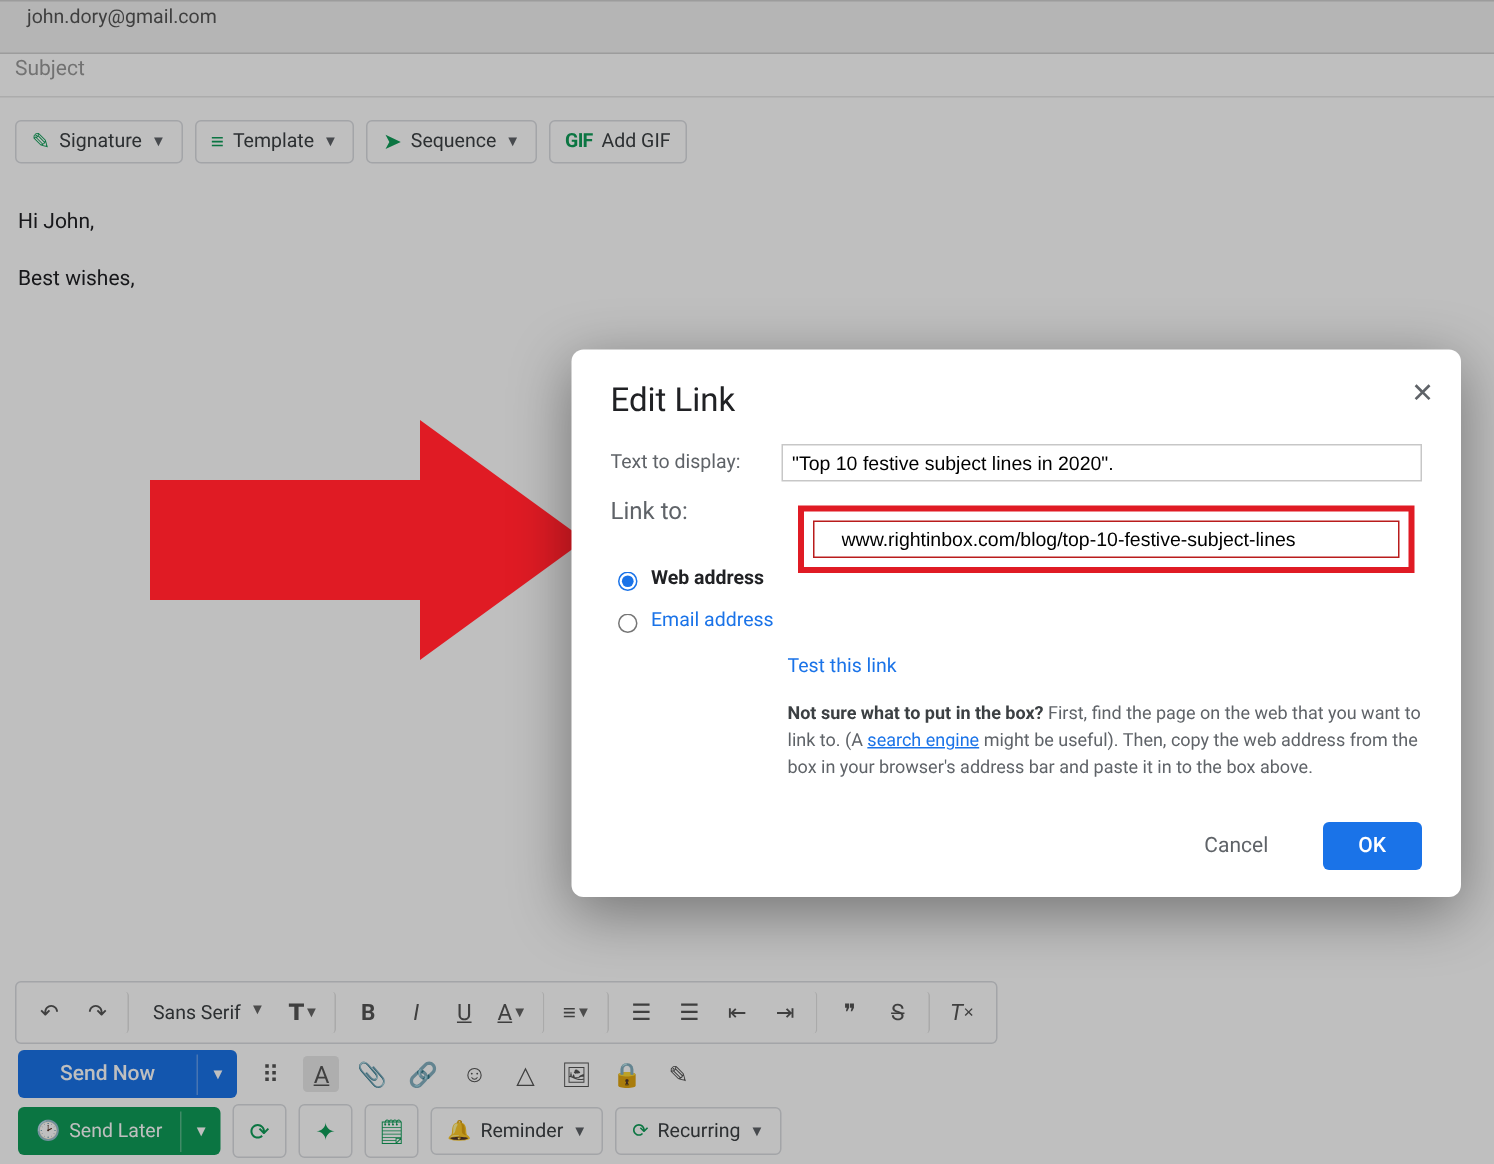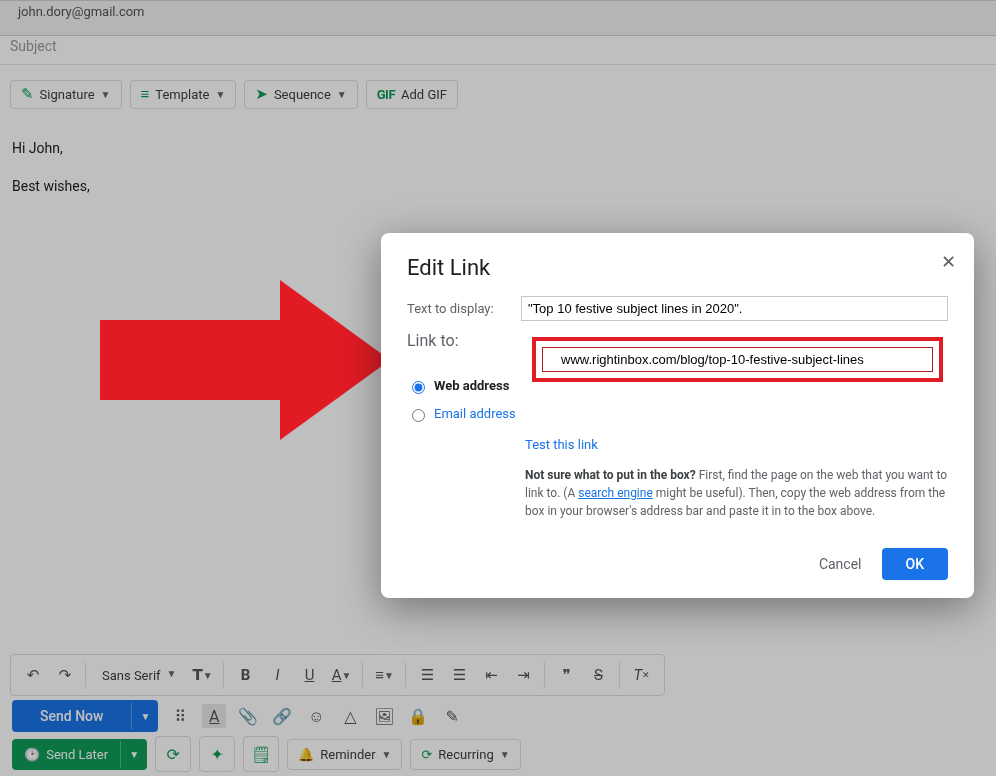--- a/index.html
+++ b/index.html
@@ -62,21 +62,21 @@
   .mtxt{flex:1;border:1px solid #c7c7c7;padding:4px 6px;font-size:13px}
   .radio-row{display:flex;align-items:flex-start;gap:6px;font-size:13px}
   .radio-row input{accent-color:#1a73e8}
   .radio-row.em .lbl{color:#1a73e8;}
   .url-box{border:4px solid #e01b24;padding:6px;margin-left:0;position:absolute;left:532px;top:337px;z-index:42;background:#fff;width:411px;box-sizing:border-box}
   .url-inner{border:1px solid #b91c1c;padding:4px 18px;font-size:13px;width:100%;box-sizing:border-box}
   .testlink{font-size:13px;color:#1a73e8;margin-left:166px;margin-top:58px}
   .helptext{font-size:12px;color:#5f6368;margin-left:166px;margin-top:14px;line-height:1.5}
   .helptext b{color:#3c4043}
   .helptext a{color:#1a73e8;text-decoration:underline}
-  .mactions{display:flex;justify-content:flex-end;gap:8px;margin-top:28px}
+  .mactions{display:flex;justify-content:flex-end;gap:24px;margin-top:28px}
   .mcancel{padding:8px 12px;font-size:14px;color:#5f6368}
   .mok{padding:8px 24px;font-size:14px;background:#1a73e8;color:#fff;border-radius:4px;font-weight:500}
 </style>
 </head>
 <body>
 
 <div id="stage">
 
   <div class="hdr-area to-row">
     <span>john.dory@gmail.com</span>

